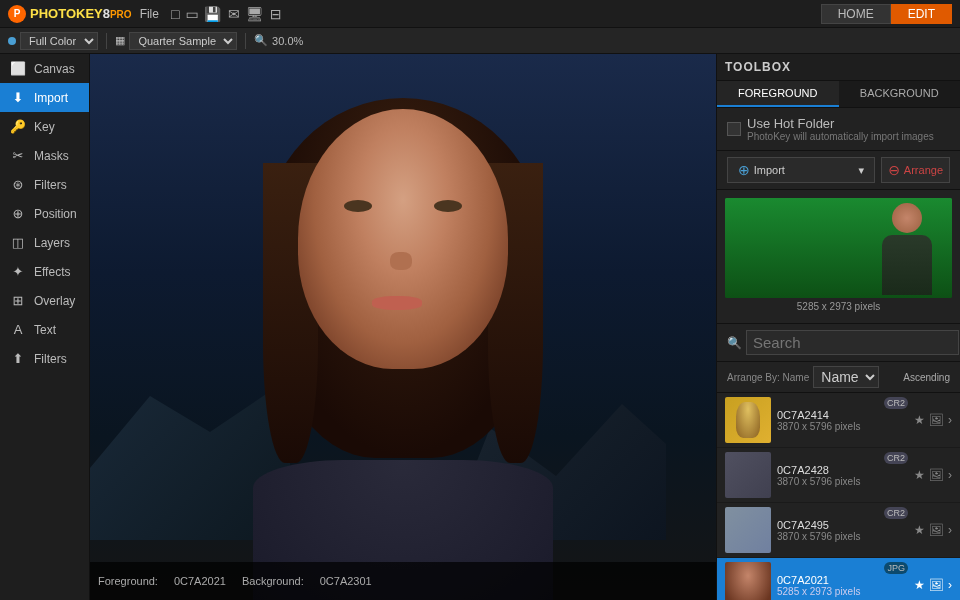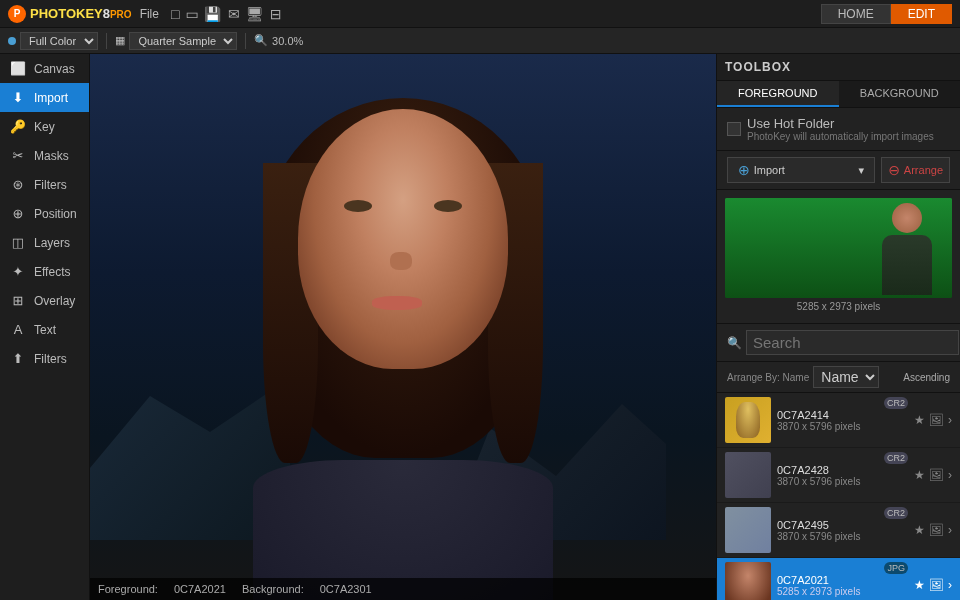--- a/index.html
+++ b/index.html
@@ -32,21 +32,21 @@
     .sidebar-item.active { background: #1a7fd4; color: #fff; }
     .sidebar-item .si-icon { width: 16px; text-align: center; font-size: 13px; }
 
     
     #canvas-area { flex: 1; position: relative; overflow: hidden; background: #0d0d0d; }
     .canvas-bg { width: 100%; height: 100%; background: linear-gradient(180deg, #1a2a4a 0%, #0d1a30 40%, #0a1520 70%, #151515 100%); position: relative; overflow: hidden; }
     .mountain-left { position: absolute; bottom: 60px; left: 0; width: 200px; height: 180px; background: linear-gradient(135deg, #1a2a3a 0%, #0d1820 100%); clip-path: polygon(0 100%, 0 60%, 30% 20%, 60% 40%, 100% 10%, 100% 100%); }
     .mountain-right { position: absolute; bottom: 60px; right: 50px; width: 220px; height: 160px; background: linear-gradient(135deg, #1a2530 0%, #0d1520 100%); clip-path: polygon(0 100%, 20% 30%, 50% 60%, 80% 15%, 100% 40%, 100% 100%); }
 
     
-    #statusbar { position: absolute; bottom: 0; left: 0; right: 0; height: 22px; background: rgba(0,0,0,0.7); display: flex; align-items: center; padding: 0 8px; gap: 16px; font-size: 11px; color: #aaa; }
+    #statusbar { position: absolute; bottom: 0; left: 0; right: 0; height: 38px; background: rgba(0,0,0,0.7); display: flex; align-items: center; padding: 0 8px; gap: 16px; font-size: 11px; color: #aaa; }
 
     
     #toolbox { width: 244px; background: #222; border-left: 1px solid #111; display: flex; flex-direction: column; }
     #toolbox-header { background: #1e1e1e; padding: 6px 8px; font-size: 12px; color: #ccc; font-weight: bold; letter-spacing: 1px; border-bottom: 1px solid #111; }
     #toolbox-tabs { display: flex; background: #1a1a1a; border-bottom: 1px solid #111; }
     .tb-tab { flex: 1; text-align: center; padding: 6px 0; font-size: 11px; cursor: pointer; color: #aaa; border-bottom: 2px solid transparent; }
     .tb-tab.active { color: #fff; border-bottom: 2px solid #1a7fd4; background: #252525; }
 
     
     #hot-folder-row { display: flex; align-items: center; gap: 6px; padding: 8px 10px; border-bottom: 1px solid #111; }

